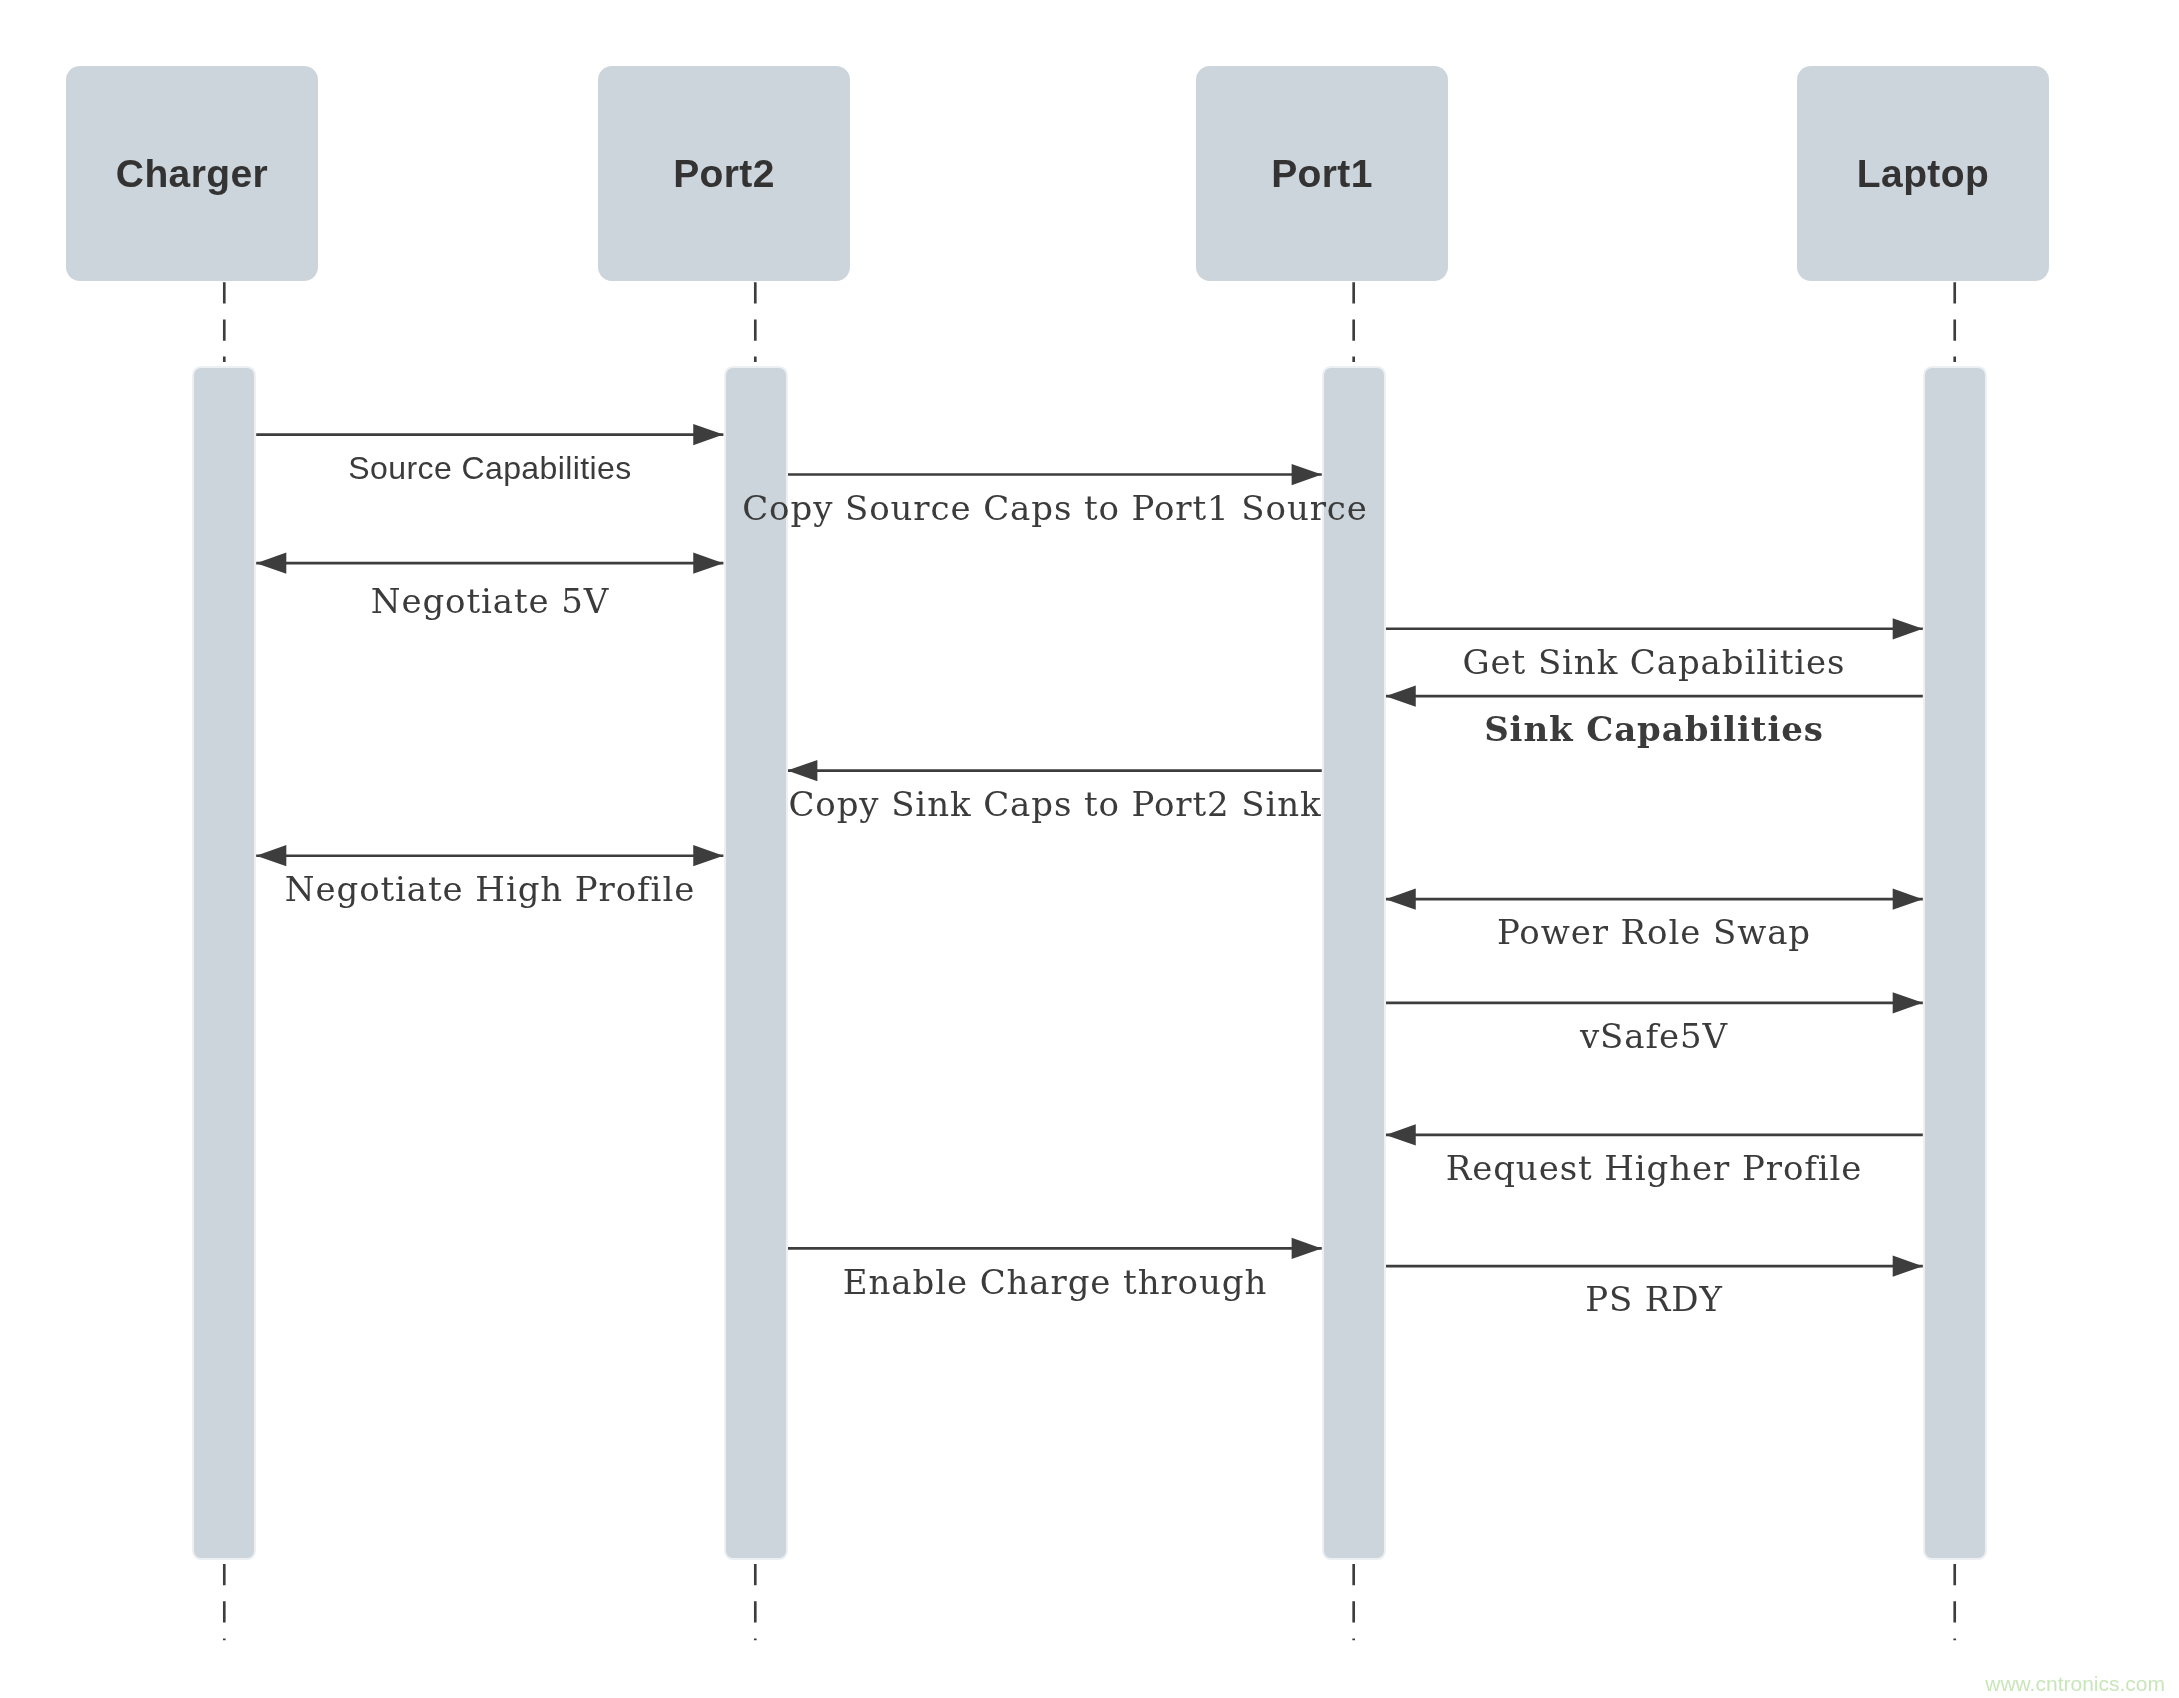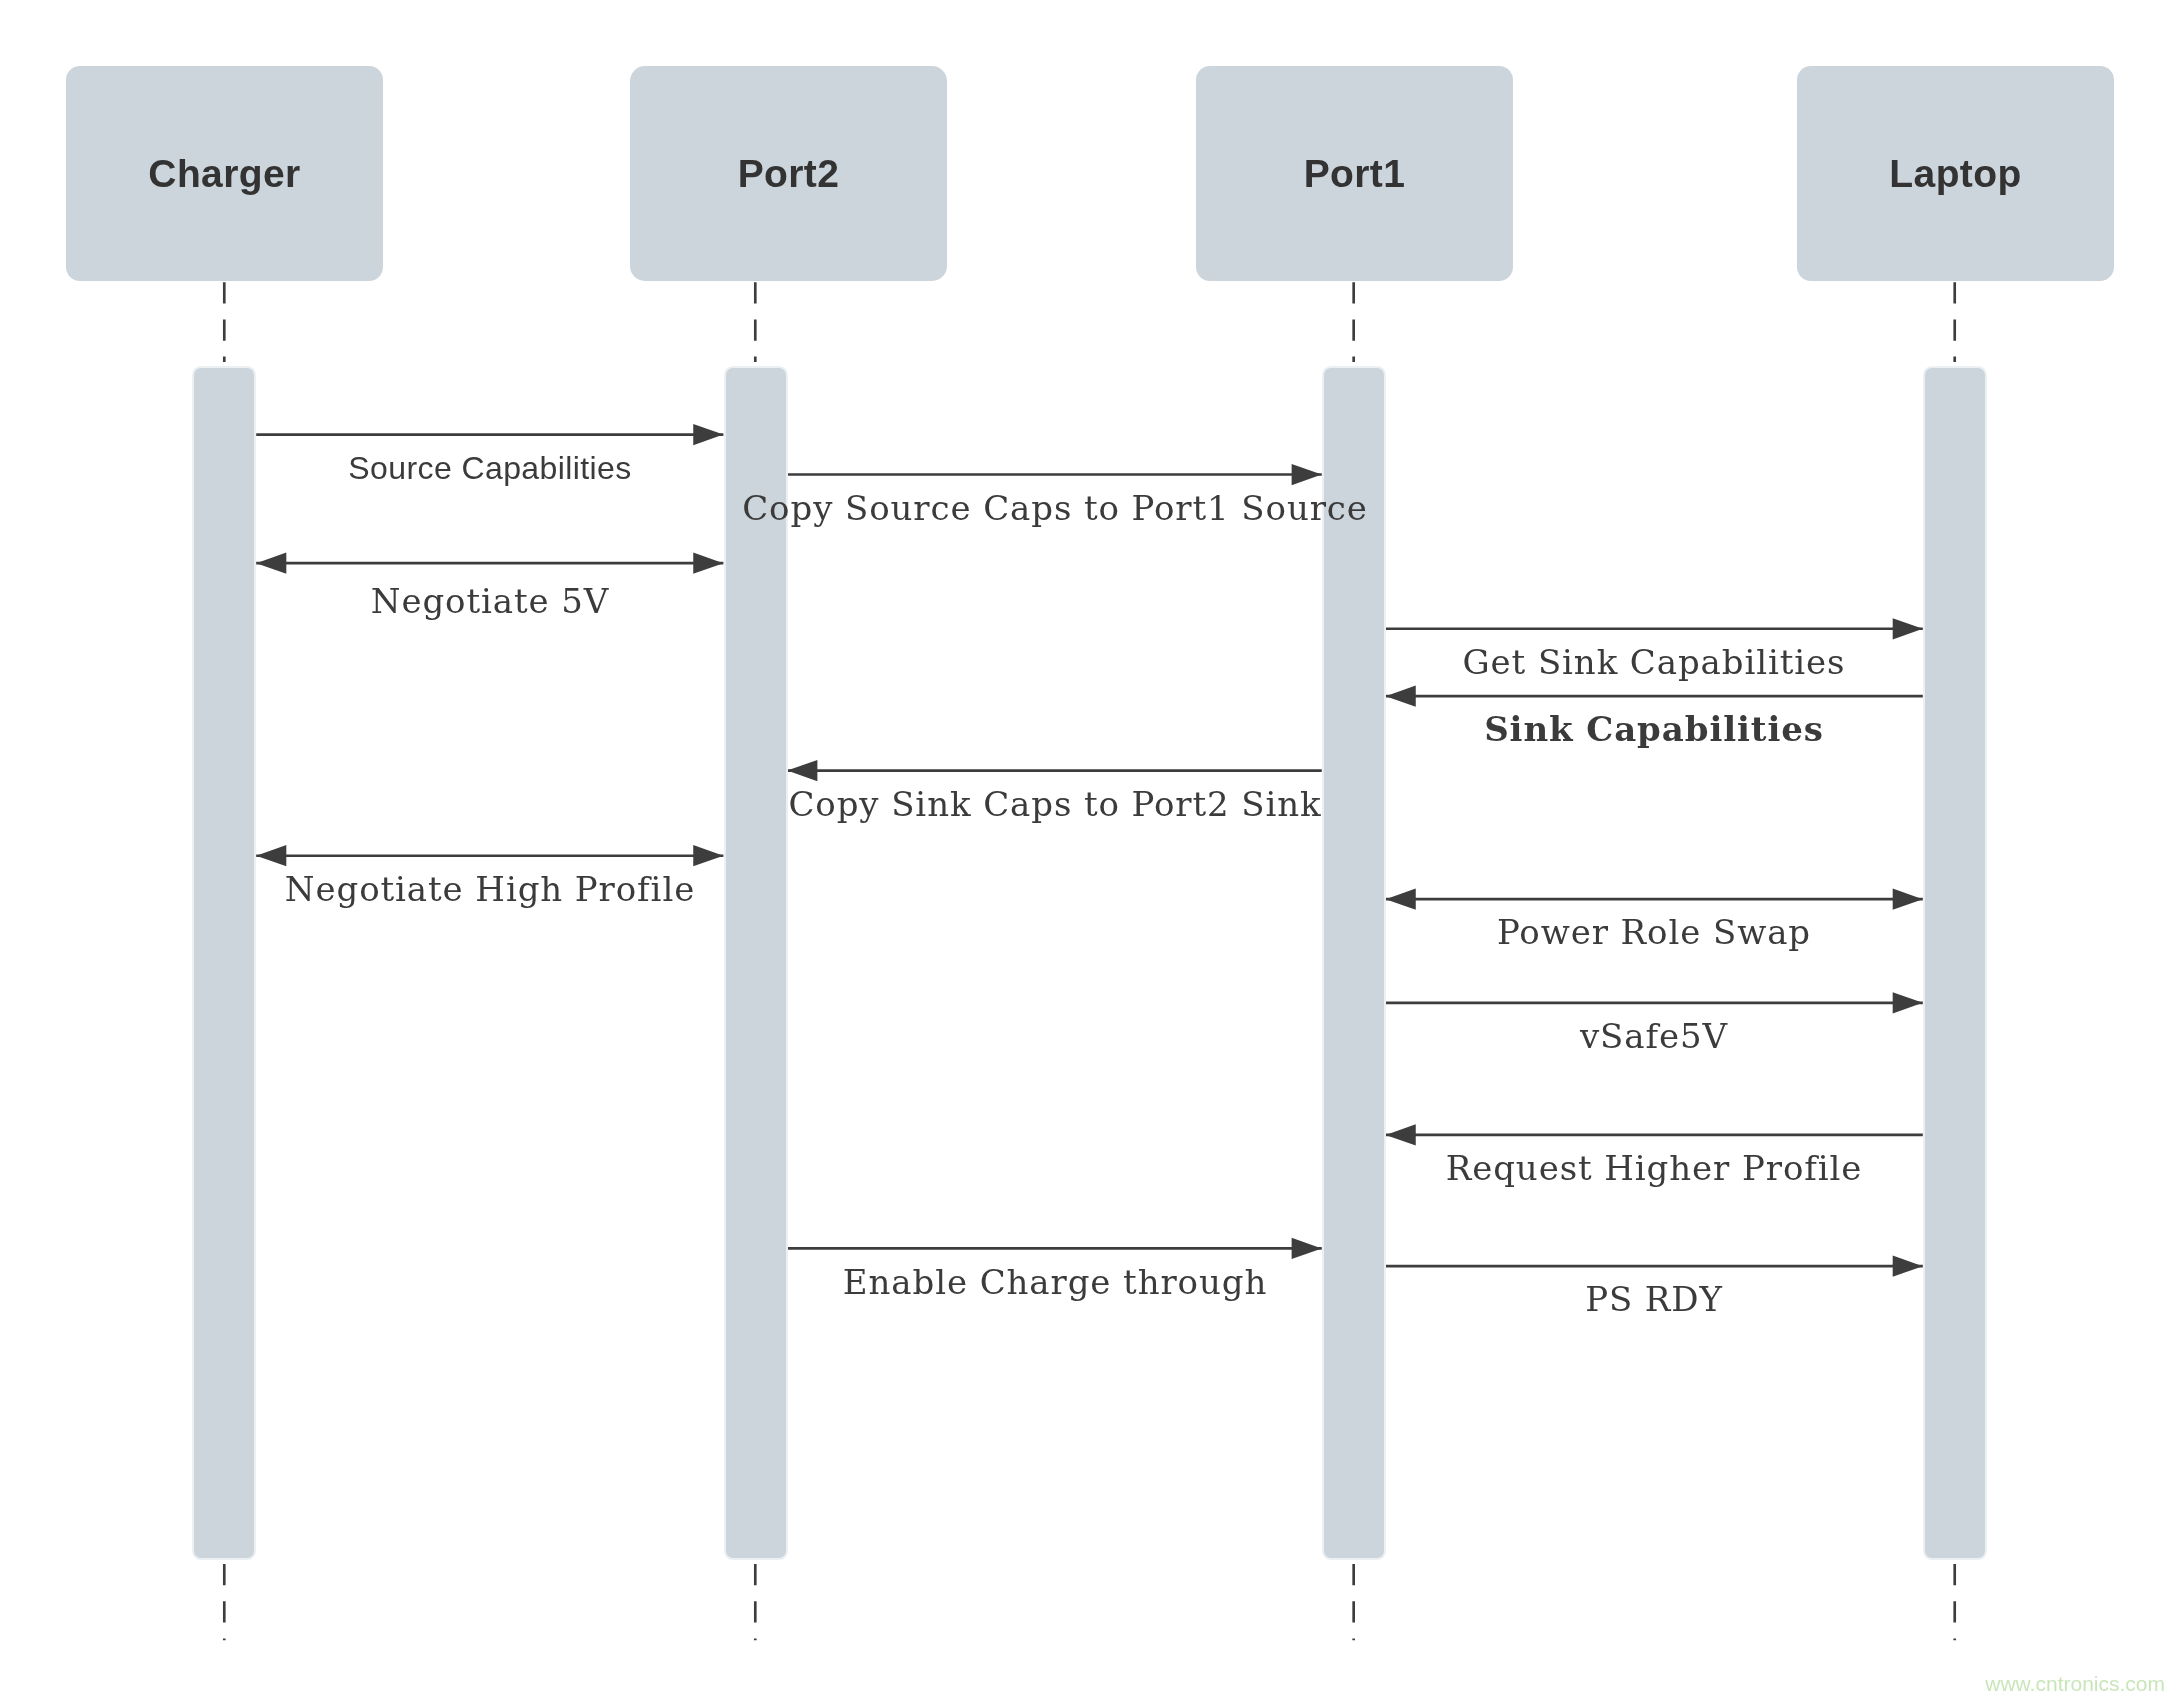--- a/index.html
+++ b/index.html
@@ -6,21 +6,21 @@
   .stage{
     position:relative;width:2179px;height:1699px;background:#fff;overflow:hidden;
     --box-fill:#cdd5dc;--bar-border:#edf0f3;--line:#3d3d3d;--label:#3b3b3b;--box-text:#333333;
     font-family:"Liberation Sans",sans-serif;
   }
   #lines-layer{position:absolute;left:0;top:0;width:2179px;height:1699px;}
   .msg-line{stroke:var(--line);stroke-width:3px;}
   .lifeline{stroke:var(--line);stroke-width:3px;stroke-dasharray:24 18;}
   .arrow-head{fill:var(--line);stroke:none;}
   .actor-box{
-    position:absolute;width:317px;height:215px;background:var(--box-fill);
+    position:absolute;width:252px;height:215px;background:var(--box-fill);
     border-radius:14px;display:flex;align-items:center;justify-content:center;
   }
   .actor-box span{
     color:var(--box-text);font-weight:bold;font-size:39px;
     font-family:"Liberation Sans",sans-serif;letter-spacing:0.4px;
   }
   .activation-bar{
     position:absolute;width:64px;top:366px;height:1194px;background:var(--box-fill);
     border:2.7px solid var(--bar-border);border-radius:8.9px;box-sizing:border-box;
   }
@@ -74,21 +74,21 @@
       <line x1="888" x2="1491" y1="1408" y2="1408" class="msg-line"></line>
       <polygon points="1491,1408 1457,1396 1457,1420" class="arrow-head"></polygon>
       <line x1="1563" x2="2169" y1="1428" y2="1428" class="msg-line"></line>
       <polygon points="2169,1428 2135,1416 2135,1440" class="arrow-head"></polygon>
     </svg>
   <div id="actors-layer">
       <div class="actor-box" style="left: 66px; top: 66px;">
         <span>Charger</span>
       </div>
       <div class="activation-bar" style="left: 192px;"></div>
-      <div class="actor-box" style="left: 630px; top: 66px; border-radius: 15px;">
+      <div class="actor-box" style="left: 598px; top: 66px;">
         <span>Port2</span>
       </div>
       <div class="activation-bar" style="left: 724px;"></div>
       <div class="actor-box" style="left: 1196px; top: 66px; text-align: right;">
         <span>Port1</span>
       </div>
       <div class="activation-bar" style="left: 1322px;"></div>
       <div class="actor-box" style="left: 1797px; top: 66px;">
         <span>Laptop</span>
       </div>

